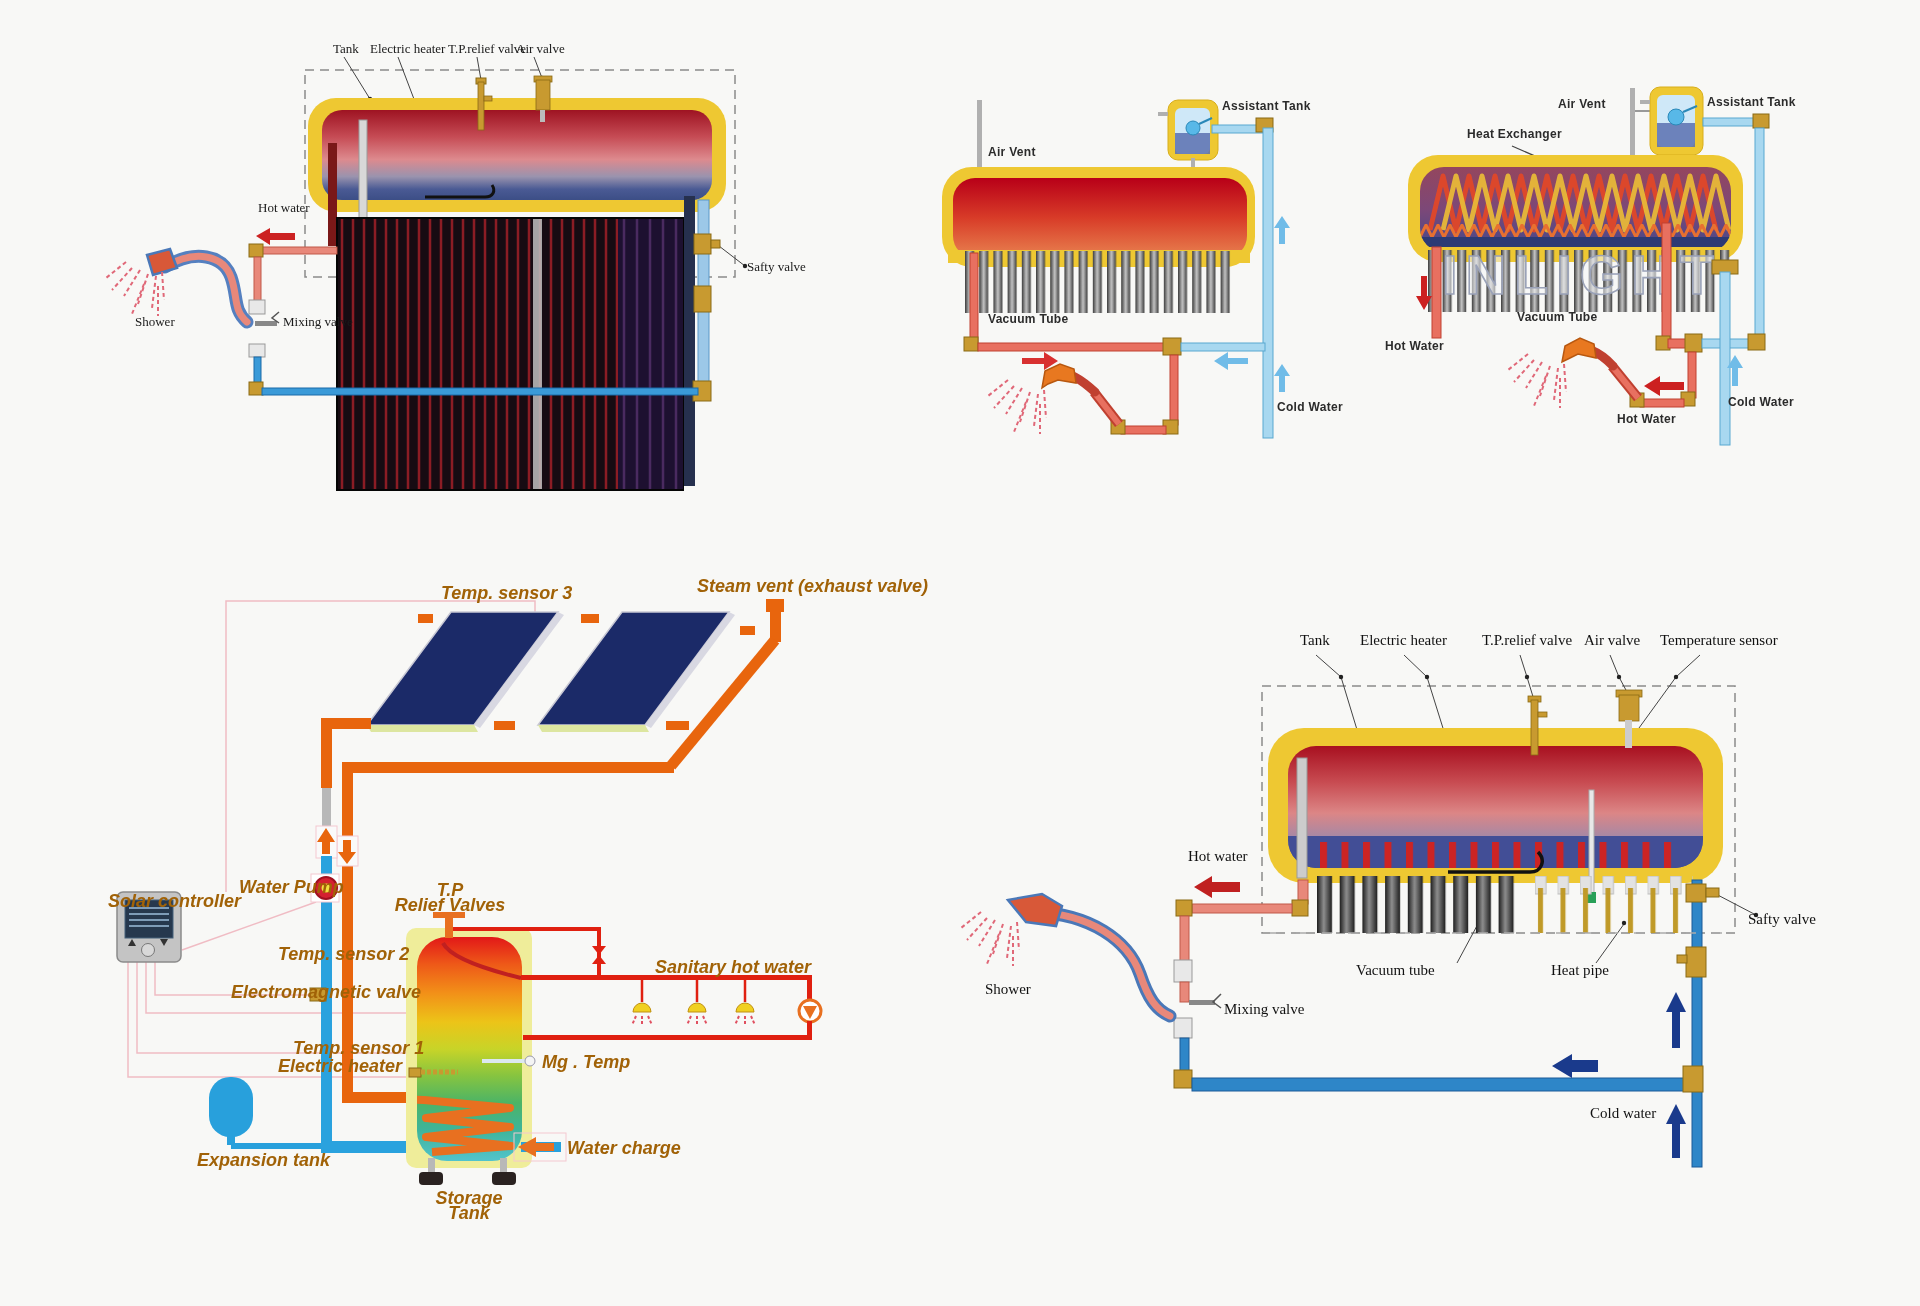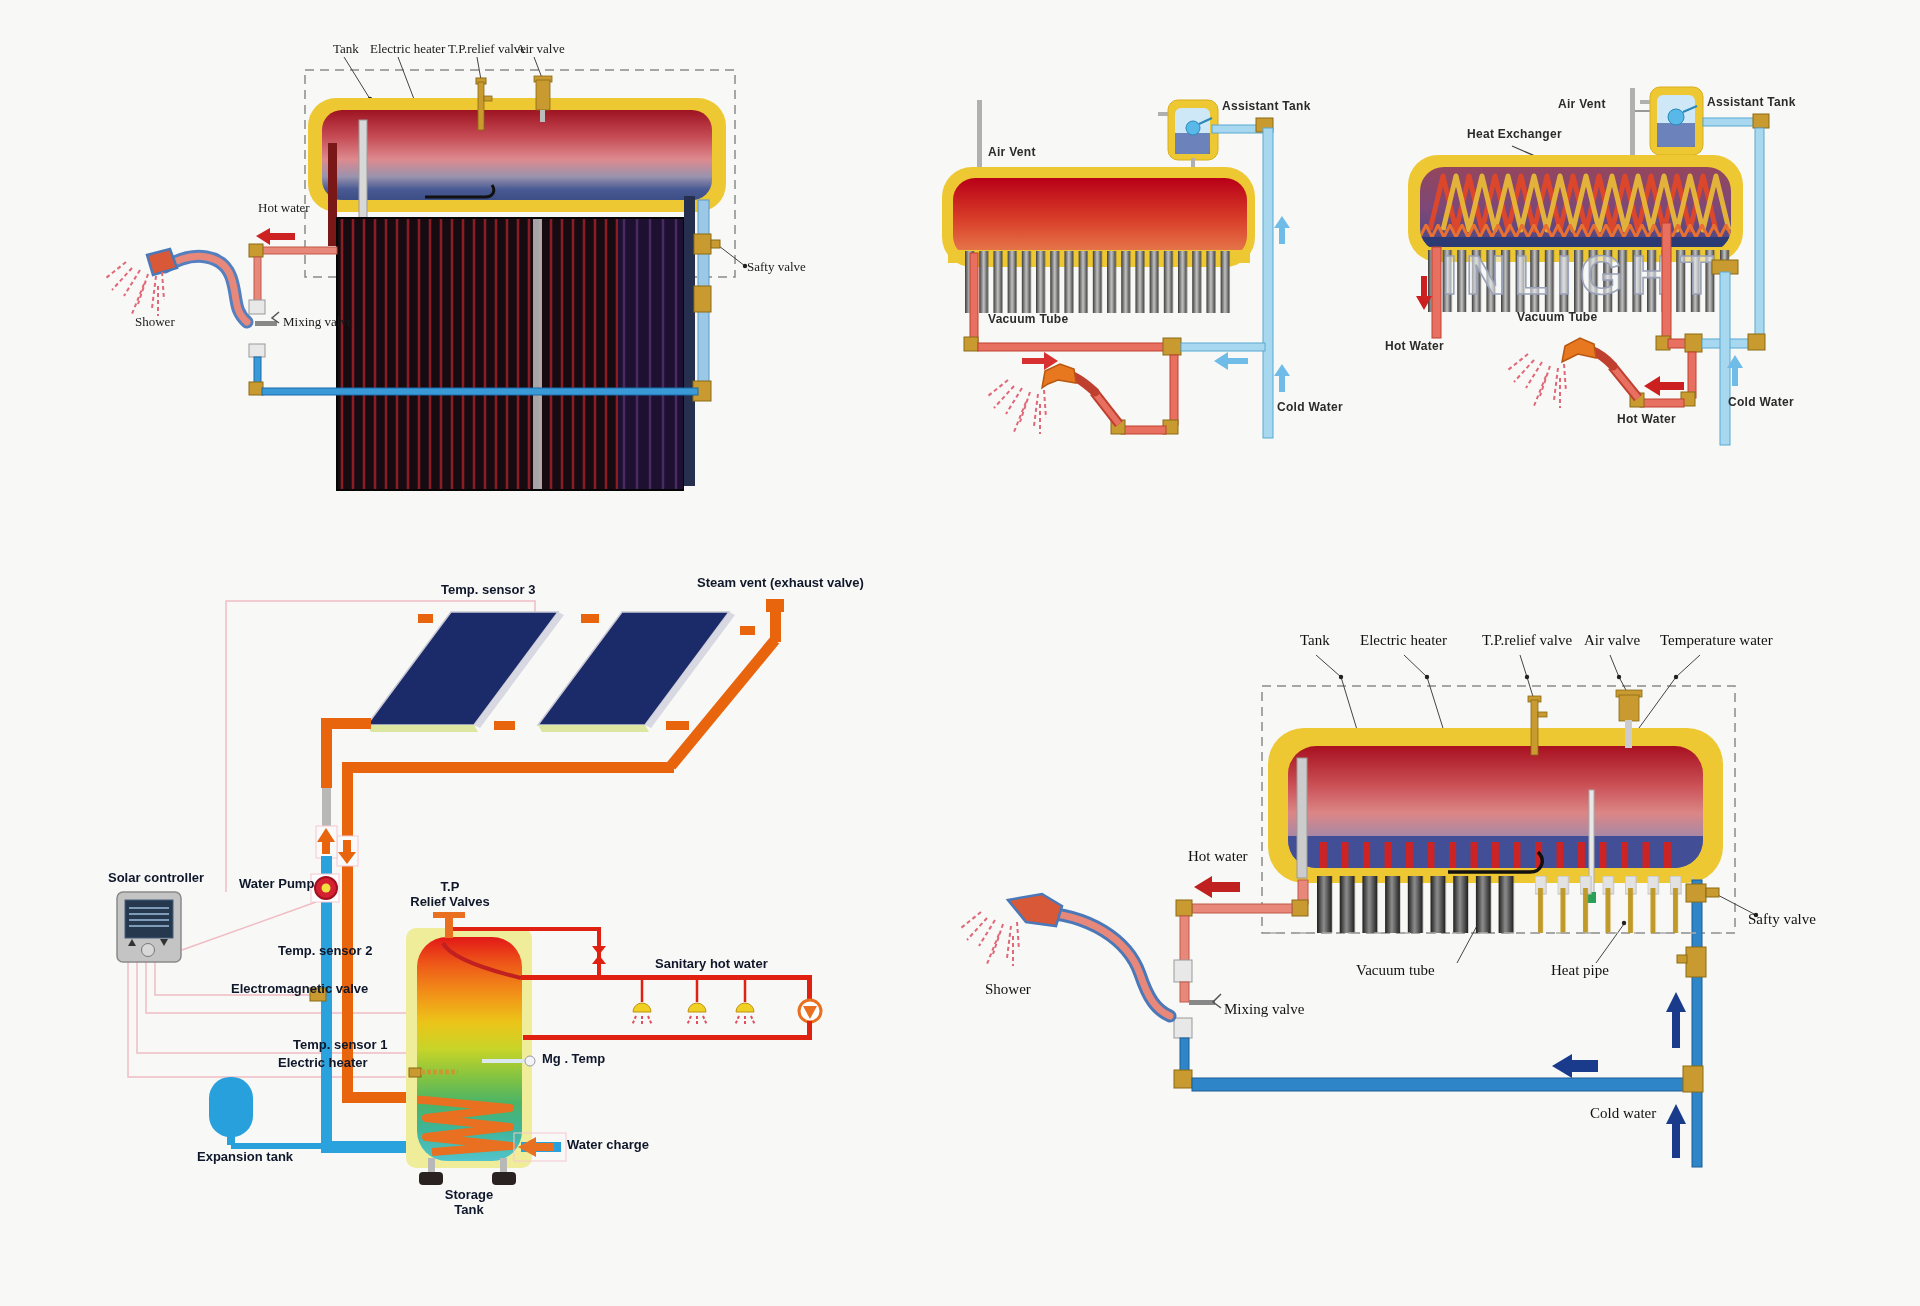--- a/index.html
+++ b/index.html
@@ -2,21 +2,21 @@
 <html><head>
 <meta charset="utf-8">
 <style>
   html,body{margin:0;padding:0;}
   body{width:1920px;height:1306px;overflow:hidden;background:#f8f8f6;}
   .stage{position:relative;width:1920px;height:1306px;background:#f8f8f6;font-family:"Liberation Sans",sans-serif;}
   .stage svg{position:absolute;left:0;top:0;}
   .lbl{position:absolute;white-space:nowrap;line-height:1.15;}
   .f1{font-family:"Liberation Serif",serif;font-size:13px;color:#1a1a1a;}
   .f2{font-family:"Liberation Sans",sans-serif;font-size:12px;font-weight:700;color:#2b2b2b;letter-spacing:.3px;}
-  .f4{font-family:"Liberation Sans",sans-serif;font-size:13px;font-weight:700;color:#0f172a;}
+  .f4{font-family:"Liberation Sans",sans-serif;font-size:18px;font-weight:700;color:#a16207;font-style:italic;}
   .f5{font-family:"Liberation Serif",serif;font-size:15px;color:#111;}
   .ctr{transform:translateX(-50%);}
 </style>
 </head>
 <body>
 
 <div class="stage">
 
 <svg width="1920" height="1306" viewBox="0 0 1920 1306">
   <defs>
@@ -528,40 +528,40 @@
 <div class="lbl f2" style="left:1558px;top:98px">Air Vent</div>
 <div class="lbl f2" style="left:1707px;top:96px">Assistant Tank</div>
 <div class="lbl f2" style="left:1467px;top:128px">Heat Exchanger</div>
 <div class="lbl f2" style="left:1517px;top:311px">Vacuum Tube</div>
 <div class="lbl f2" style="left:1385px;top:340px">Hot Water</div>
 <div class="lbl f2" style="left:1617px;top:413px">Hot Water</div>
 <div class="lbl f2" style="left:1728px;top:396px">Cold Water</div>
 
 <div class="lbl f4" style="left:441px;top:583px">Temp. sensor 3</div>
 <div class="lbl f4" style="left:697px;top:576px">Steam vent (exhaust valve)</div>
-<div class="lbl f4" style="left:108px;top:871px">Solar controller</div>
+<div class="lbl f4" style="left:108px;top:891px">Solar controller</div>
 <div class="lbl f4" style="left:239px;top:877px">Water Pump</div>
 <div class="lbl f4 ctr" style="left:450px;top:880px">T.P</div>
 <div class="lbl f4 ctr" style="left:450px;top:895px">Relief Valves</div>
 <div class="lbl f4" style="left:231px;top:982px">Electromagnetic valve</div>
 <div class="lbl f4" style="left:278px;top:944px">Temp. sensor 2</div>
 <div class="lbl f4" style="left:293px;top:1038px">Temp. sensor 1</div>
 <div class="lbl f4" style="left:278px;top:1056px">Electric heater</div>
 <div class="lbl f4" style="left:197px;top:1150px">Expansion tank</div>
 <div class="lbl f4" style="left:655px;top:957px">Sanitary hot water</div>
 <div class="lbl f4" style="left:542px;top:1052px">Mg . Temp</div>
 <div class="lbl f4" style="left:567px;top:1138px">Water charge</div>
 <div class="lbl f4 ctr" style="left:469px;top:1188px">Storage</div>
 <div class="lbl f4 ctr" style="left:469px;top:1203px">Tank</div>
 
 <div class="lbl f5" style="left:1300px;top:632px">Tank</div>
 <div class="lbl f5" style="left:1360px;top:632px">Electric heater</div>
 <div class="lbl f5" style="left:1482px;top:632px">T.P.relief valve</div>
 <div class="lbl f5" style="left:1584px;top:632px">Air valve</div>
-<div class="lbl f5" style="left:1660px;top:632px">Temperature water</div>
+<div class="lbl f5" style="left:1660px;top:632px">Temperature sensor</div>
 <div class="lbl f5" style="left:1188px;top:848px">Hot water</div>
 <div class="lbl f5" style="left:985px;top:981px">Shower</div>
 <div class="lbl f5" style="left:1224px;top:1001px">Mixing valve</div>
 <div class="lbl f5" style="left:1356px;top:962px">Vacuum tube</div>
 <div class="lbl f5" style="left:1551px;top:962px">Heat pipe</div>
 <div class="lbl f5" style="left:1748px;top:911px">Safty valve</div>
 <div class="lbl f5" style="left:1590px;top:1105px">Cold water</div>
 
 </div>
 

